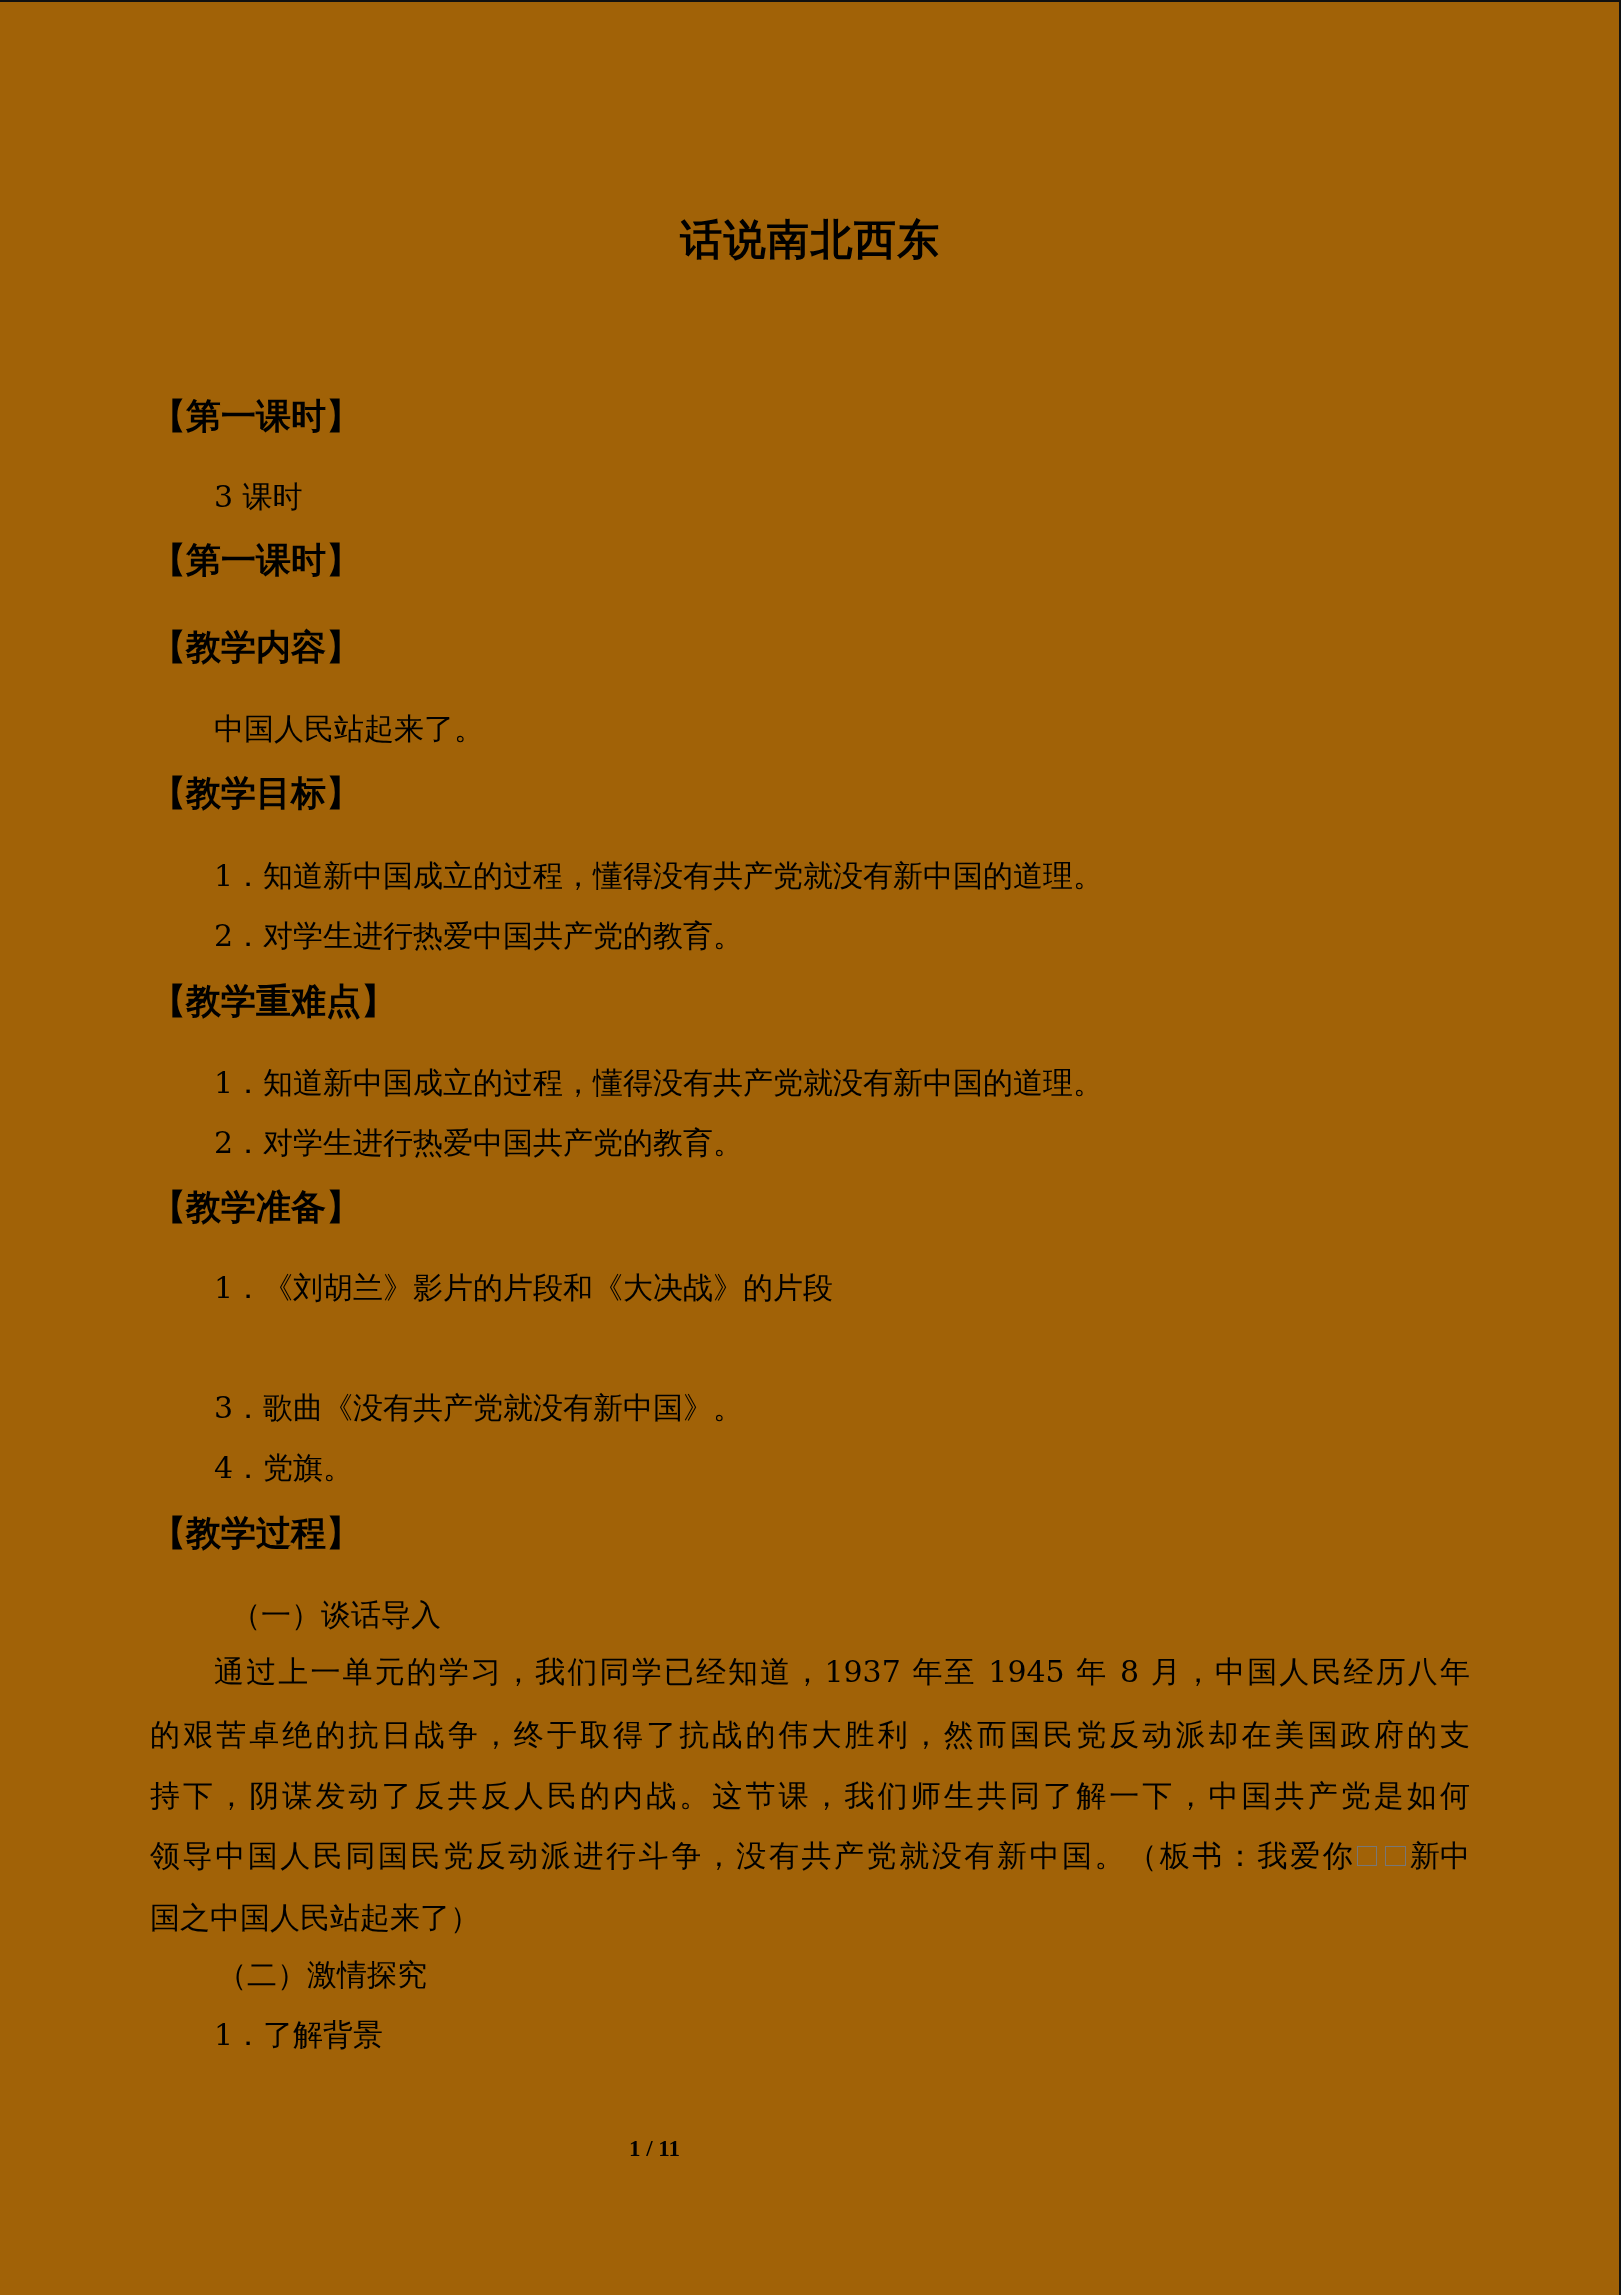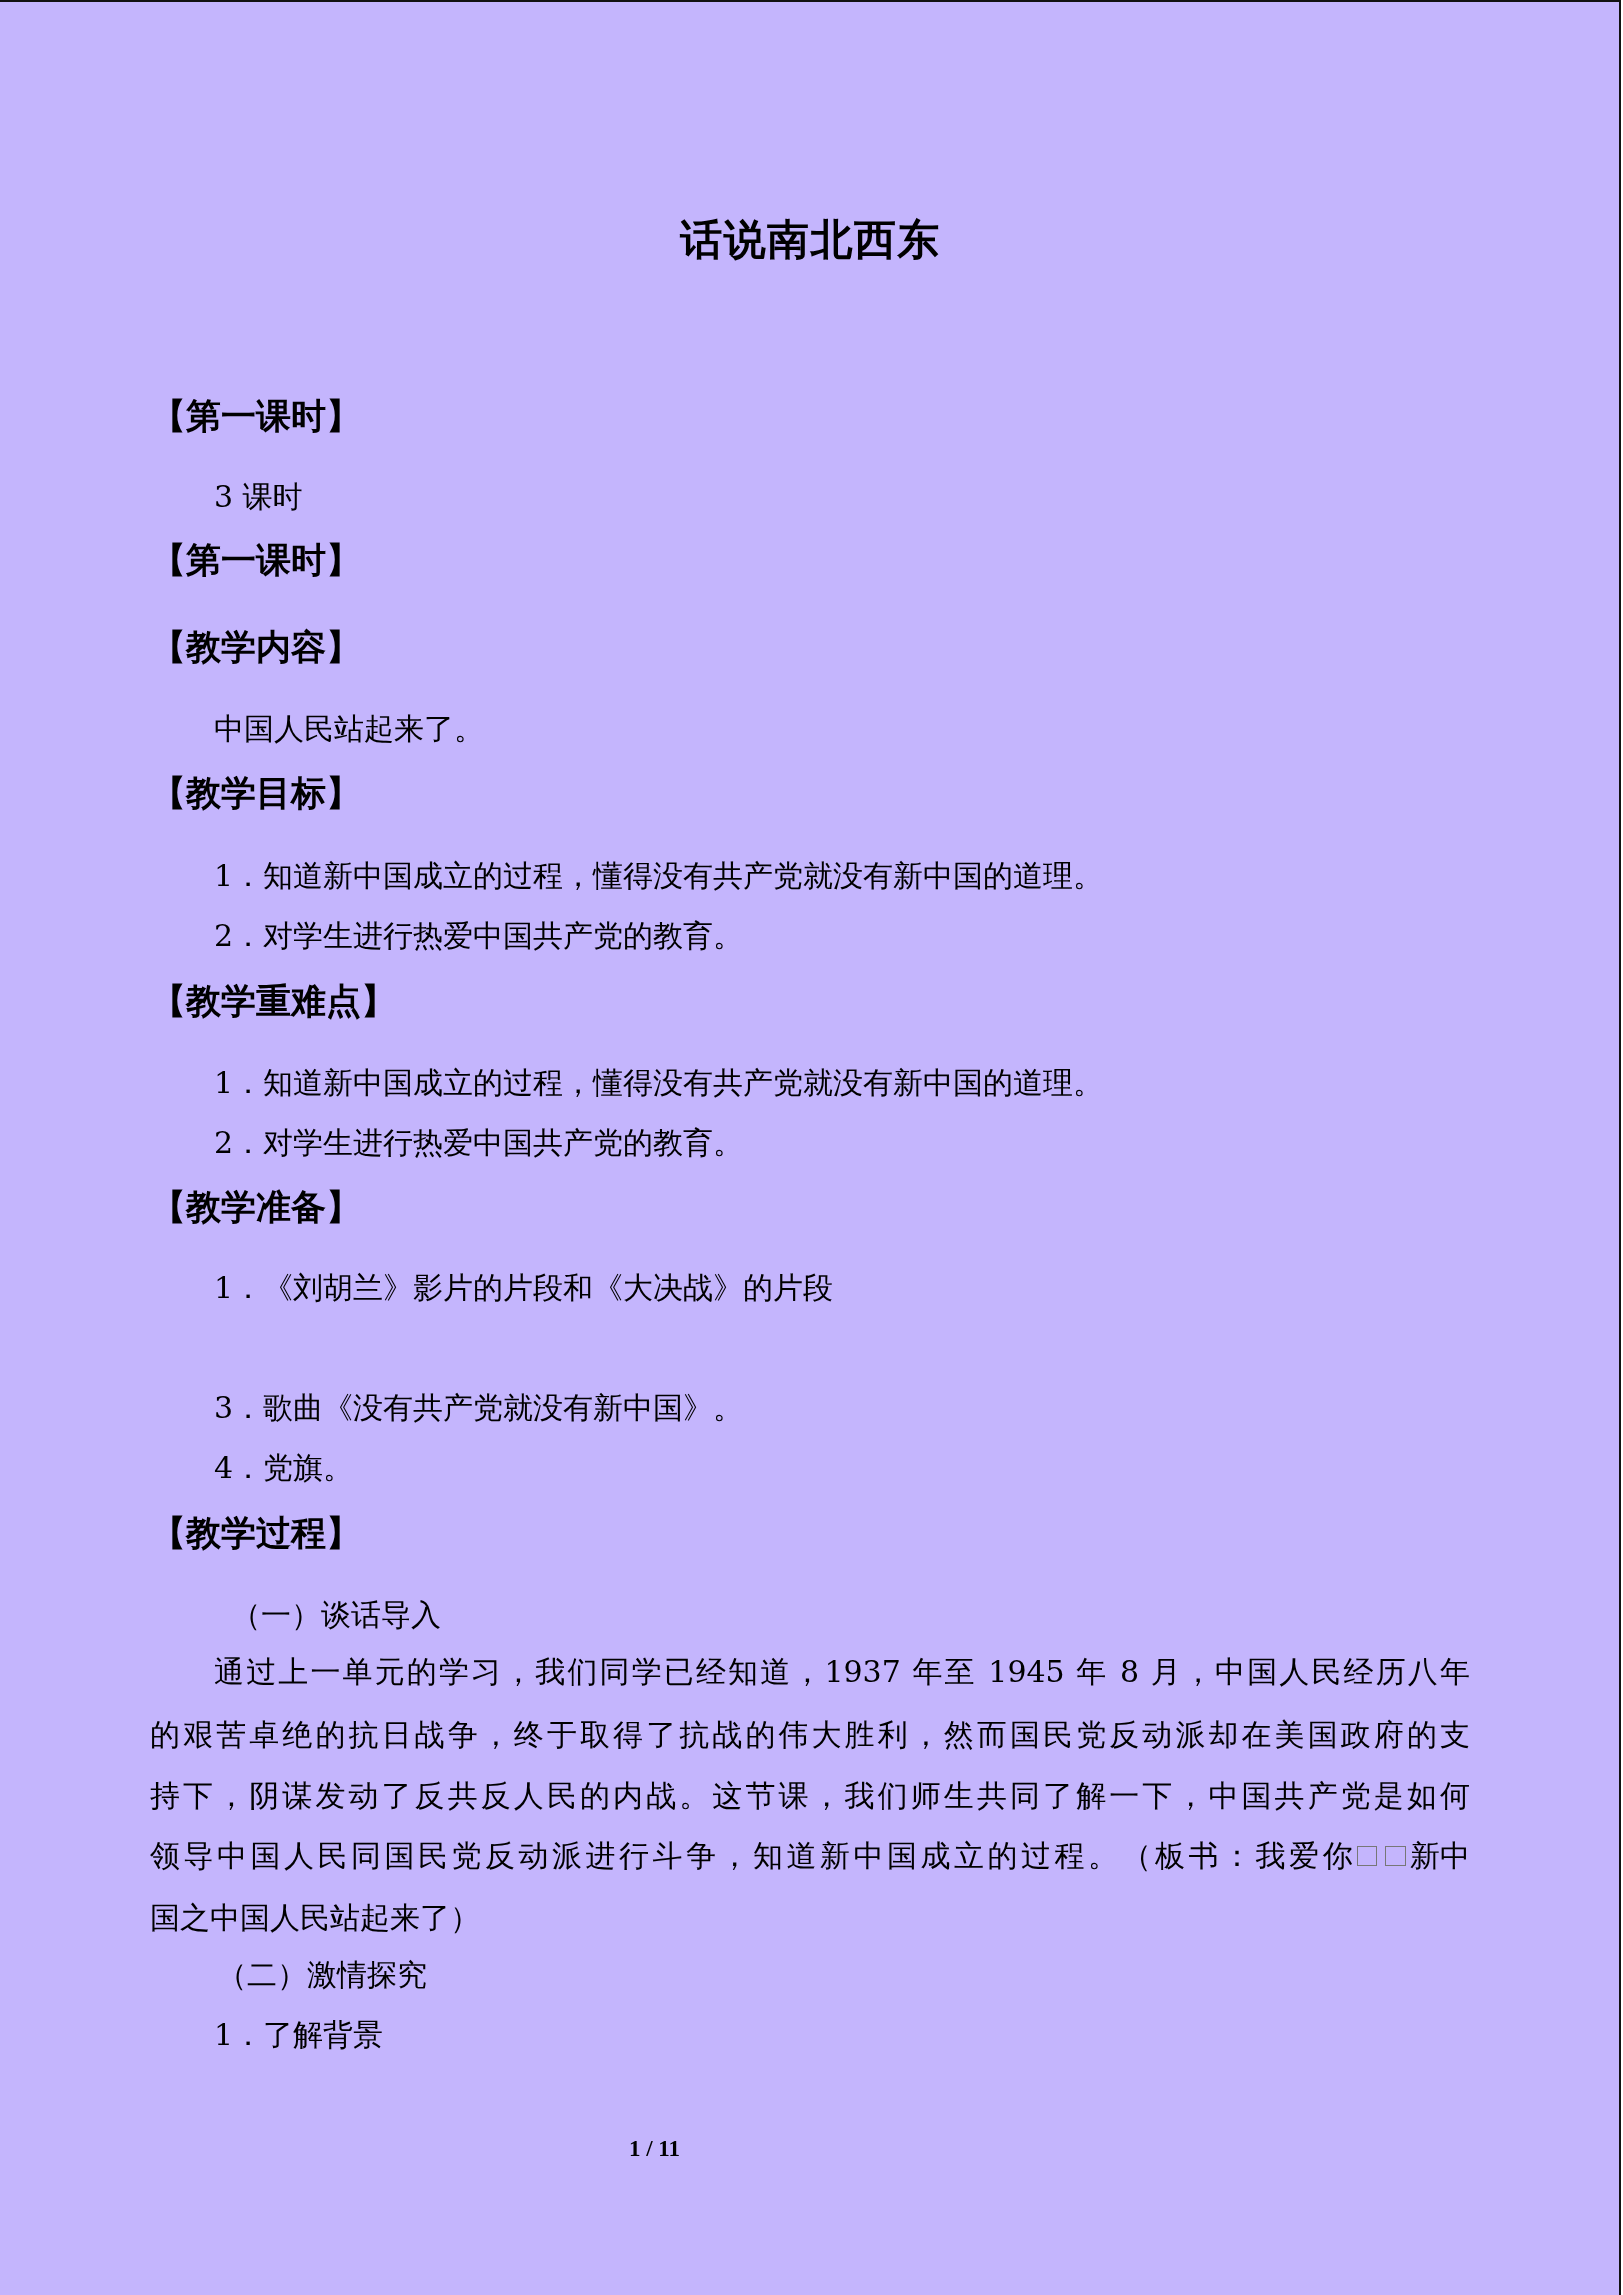--- a/index.html
+++ b/index.html
@@ -1,19 +1,19 @@
 <!DOCTYPE html>
 <html style="font-size:11px"><head>
 <meta charset="utf-8">
 <style>
   html, body { margin: 0; padding: 0; background: #ffffff; }
   body { width: 1623px; height: 2295px; position: relative; overflow: hidden;
          font-family: "DejaVu Serif", "Liberation Serif", serif; color: #000; }
   .page { position: absolute; left: 0; top: 0; width: 1621px; height: 2295px;
-          border-top: 2px solid #111; border-right: 2px solid #111; box-sizing: border-box; background: #c4b5fd; }
+          border-top: 2px solid #111; border-right: 2px solid #111; box-sizing: border-box; background: #a16207; }
   .line { position: absolute; white-space: nowrap; line-height: 1; }
   .title { left: 0; width: 1621px; text-align: center; top: 217px; font-size: 42px; font-weight: bold;
            font-family: "DejaVu Sans", "Liberation Sans", sans-serif; letter-spacing: 1.4px; }
   .heading { left: 151px; font-size: 35px; font-weight: bold;
              font-family: "DejaVu Sans", "Liberation Sans", sans-serif; }
   .body { font-size: 30px; }
   .indent { left: 214px; }
   .flush { left: 150px; }
   .para-line { left: 150px; width: 1320px; }
   .justify { text-align: justify; text-align-last: justify; }
@@ -49,21 +49,21 @@
   <div class="line body indent" style="top:1391px">3．歌曲《没有共产党就没有新中国》。</div>
   <div class="line body indent" style="top:1451px">4．党旗。</div>
 
   <div class="line heading" style="top:1514px">【教学过程】</div>
   <div class="line body" style="top:1598px; left:231px">（一）谈话导入</div>
 
   <div class="line body para-line justify" style="top:1655px; left:214px; width:1256px">通过上一单元的学习，我们同学已经知道，1937 年至 1945 年 8 月，中国人民经历八年</div>
   <div class="line body para-line justify" style="top:1718px">的艰苦卓绝的抗日战争，终于取得了抗战的伟大胜利，然而国民党反动派却在美国政府的支</div>
   <div class="line body para-line justify" style="top:1779px">持下，阴谋发动了反共反人民的内战。这节课，我们师生共同了解一下，中国共产党是如何</div>
   <div class="line body" style="top:1839px; left:150px; width:1320px; display:flex; justify-content:space-between; align-items:center">
-    <span style="flex:1; text-align:justify; text-align-last:justify">领导中国人民同国民党反动派进行斗争，知道新中国成立的过程。（板书：我爱你</span>
+    <span style="flex:1; text-align:justify; text-align-last:justify">领导中国人民同国民党反动派进行斗争，没有共产党就没有新中国。（板书：我爱你</span>
     <span class="box"></span>
       <span class="box"></span>
     <span>新中</span>
   </div>
   <div class="line body flush" style="top:1901px">国之中国人民站起来了）</div>
 
   <div class="line body" style="top:1958px; left:217px">（二）激情探究</div>
   <div class="line body indent" style="top:2018px">1．了解背景</div>
 
   <div class="line pagenum">1 / 11</div>

